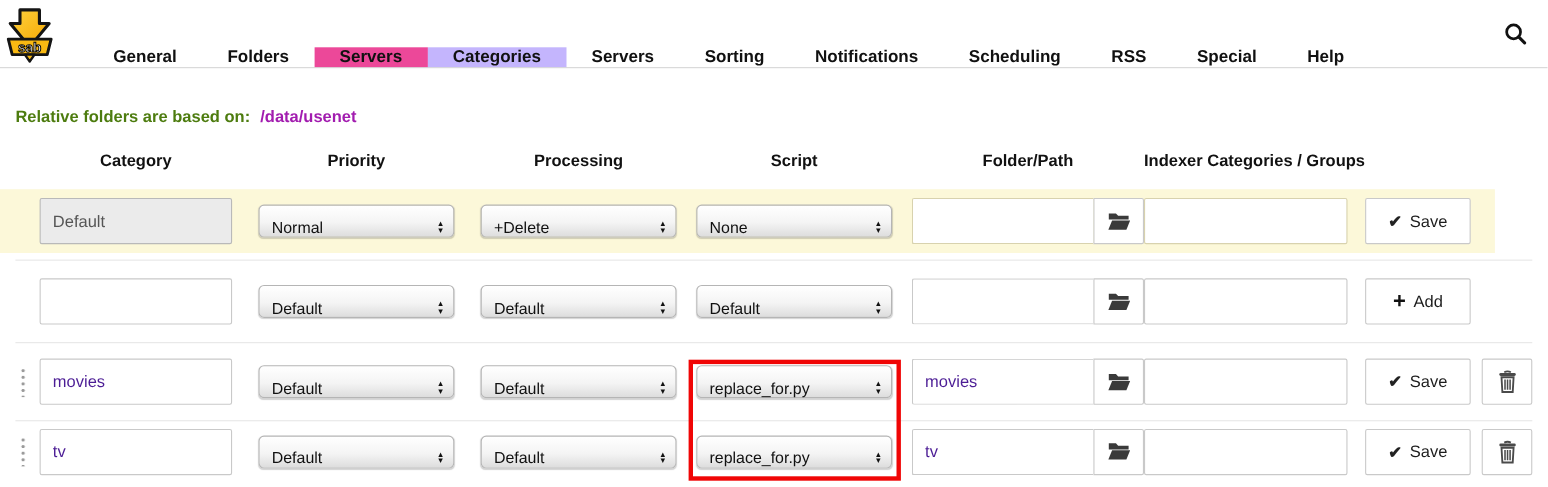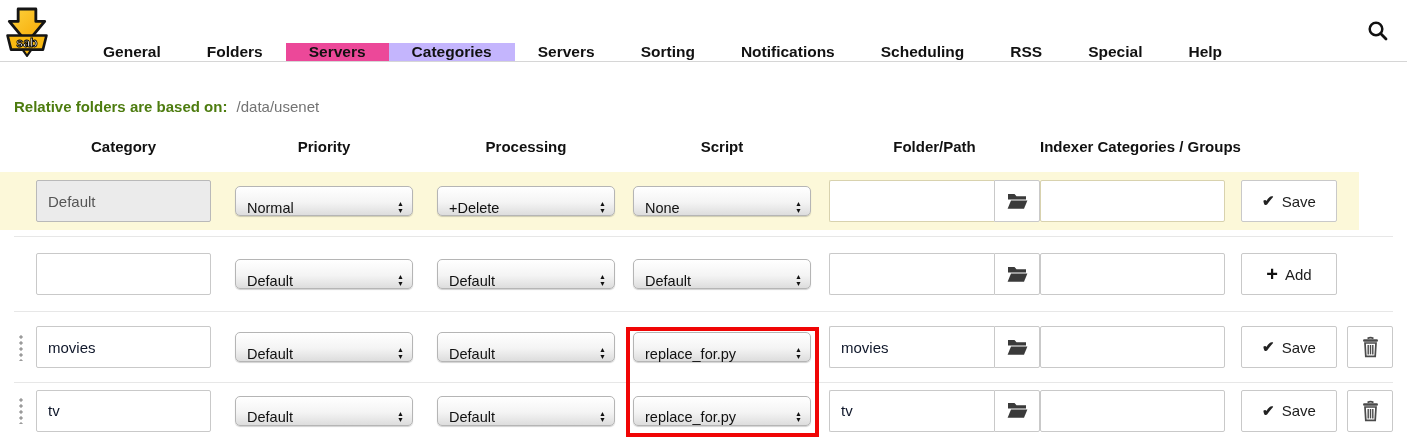--- a/index.html
+++ b/index.html
@@ -13,21 +13,21 @@
   .nav-items { display: flex; align-items: flex-end; margin-left: 10px; }
   .nav-item { display: flex; align-items: center; padding: 0 23px; font-size: 15.5px; font-weight: bold;
     color: #111; cursor: pointer; white-space: nowrap; }
   .nav-item.active-dark { background: #ec4899; }
   .nav-item.active-light { background: #c4b5fd; }
   .search { margin-left: auto; display: flex; align-items: center; padding: 0 18px; cursor: pointer; }
 
   
   .notice { margin: 36px 0 0 14px; font-size: 15px; }
   .notice-label { color: #4d7c0f; font-weight: bold; }
-  .notice-path { color: #737373; margin-left: 5px; }
+  .notice-path { color: #a21caf; margin-left: 5px; font-weight: bold; }
 
   
   .row { display: flex; align-items: center; padding-left: 14px; }
   .col-handle  { width: 22px; flex: none; display:flex; align-items:center; }
   .col-cat     { width: 175px; flex: none; }
   .col-pri     { width: 178px; flex: none; margin-left: 24px; }
   .col-proc    { width: 178px; flex: none; margin-left: 24px; }
   .col-script  { width: 178px; flex: none; margin-left: 18px; }
   .col-folder  { width: 211px; flex: none; margin-left: 18px; display: flex; }
   .col-indexer { width: 185px; flex: none; }
@@ -39,21 +39,21 @@
 
   .row-default { margin-top: 15px; height: 58px; width: 1359px; padding-right: 8px; background: #fcf8d9; }
   .row-add  { height: 74px; }
   .row-cat3 { height: 70px; }
   .row-cat4 { height: 55px; }
 
   .divider { height: 1px; background: #e7e7e7; margin-left: 14px; width: 1379px; }
 
   
   .txt { height: 42px; width: 100%; border: 1px solid #c9c9c9; border-radius: 2px; background: #fff;
-    font-family: "Liberation Sans", sans-serif; font-size: 15px; color: #0f172a; padding: 0 11px; outline: none; }
+    font-family: "Liberation Sans", sans-serif; font-size: 15px; color: #4c1d95; padding: 0 11px; outline: none; }
   .row-default .txt { border-color: #d8d2ae; }
   .txt:disabled { background: #ebebeb; border-color: #b9b9b9; color: #555; }
 
   .sel { height: 30px; display: flex; align-items: center; border: 1px solid #b5b5b5; border-radius: 5px;
     background: linear-gradient(180deg, #ffffff 0%, #f4f4f4 55%, #dddddd 100%);
     box-shadow: 0 1px 1px rgba(0,0,0,0.18); padding: 13px 8px 0 11px; font-size: 14.5px; color: #111;
     cursor: pointer; }
   .sel-text { flex: 1; white-space: nowrap; overflow: hidden; }
   .arrows { display: flex; flex-direction: column; align-items: center; line-height: 6.5px; font-size: 7px;
     color: #111; margin-left: 6px; }

